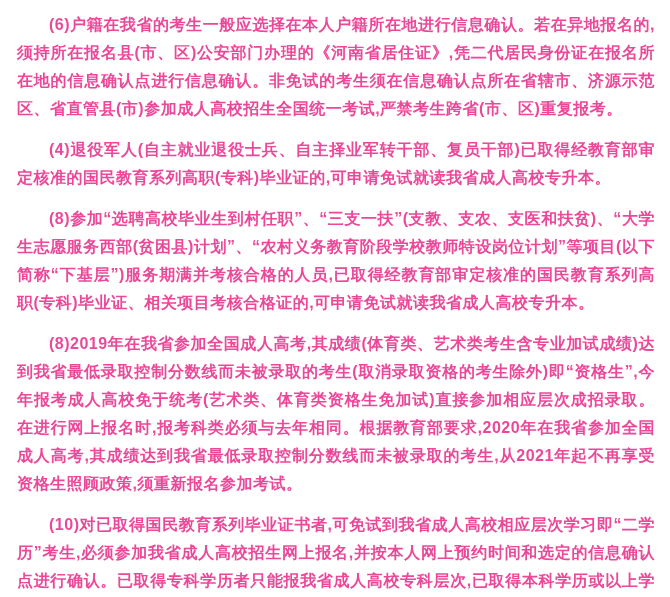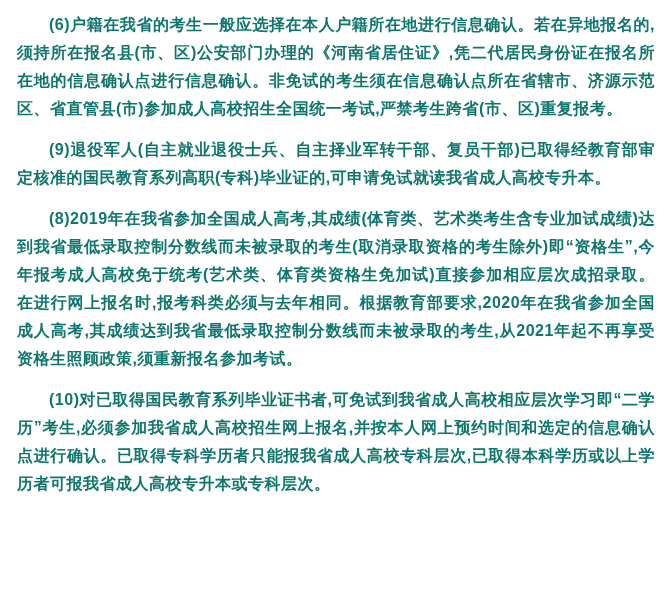--- a/index.html
+++ b/index.html
@@ -14,30 +14,31 @@
   }
   .doc {
     box-sizing: border-box;
     width: 670px;
     height: 597px;
     padding: 11px 15px 0 17px;
     font-family: "Liberation Sans", sans-serif;
     font-size: 16px;
     font-weight: 700;
     line-height: 28px;
-    color: #0f766e;
+    color: #ec4899;
     text-align: justify;
     letter-spacing: 0.5px;
   }
   .doc p {
     margin: 0 0 13px 0;
     text-indent: 2em;
   }
 </style>
 </head>
 <body>
 
 <div class="doc">
   <p>(6)户籍在我省的考生一般应选择在本人户籍所在地进行信息确认。若在异地报名的,须持所在报名县(市、区)公安部门办理的《河南省居住证》,凭二代居民身份证在报名所在地的信息确认点进行信息确认。非免试的考生须在信息确认点所在省辖市、济源示范区、省直管县(市)参加成人高校招生全国统一考试,严禁考生跨省(市、区)重复报考。</p>
-  <p>(9)退役军人(自主就业退役士兵、自主择业军转干部、复员干部)已取得经教育部审定核准的国民教育系列高职(专科)毕业证的,可申请免试就读我省成人高校专升本。</p>
+  <p>(4)退役军人(自主就业退役士兵、自主择业军转干部、复员干部)已取得经教育部审定核准的国民教育系列高职(专科)毕业证的,可申请免试就读我省成人高校专升本。</p>
+  <p>(8)参加“选聘高校毕业生到村任职”、“三支一扶”(支教、支农、支医和扶贫)、“大学生志愿服务西部(贫困县)计划”、“农村义务教育阶段学校教师特设岗位计划”等项目(以下简称“下基层”)服务期满并考核合格的人员,已取得经教育部审定核准的国民教育系列高职(专科)毕业证、相关项目考核合格证的,可申请免试就读我省成人高校专升本。</p>
   <p>(8)2019年在我省参加全国成人高考,其成绩(体育类、艺术类考生含专业加试成绩)达到我省最低录取控制分数线而未被录取的考生(取消录取资格的考生除外)即“资格生”,今年报考成人高校免于统考(艺术类、体育类资格生免加试)直接参加相应层次成招录取。在进行网上报名时,报考科类必须与去年相同。根据教育部要求,2020年在我省参加全国成人高考,其成绩达到我省最低录取控制分数线而未被录取的考生,从2021年起不再享受资格生照顾政策,须重新报名参加考试。</p>
   <p>(10)对已取得国民教育系列毕业证书者,可免试到我省成人高校相应层次学习即“二学历”考生,必须参加我省成人高校招生网上报名,并按本人网上预约时间和选定的信息确认点进行确认。已取得专科学历者只能报我省成人高校专科层次,已取得本科学历或以上学历者可报我省成人高校专升本或专科层次。</p>
 </div>
 
 </body></html>

